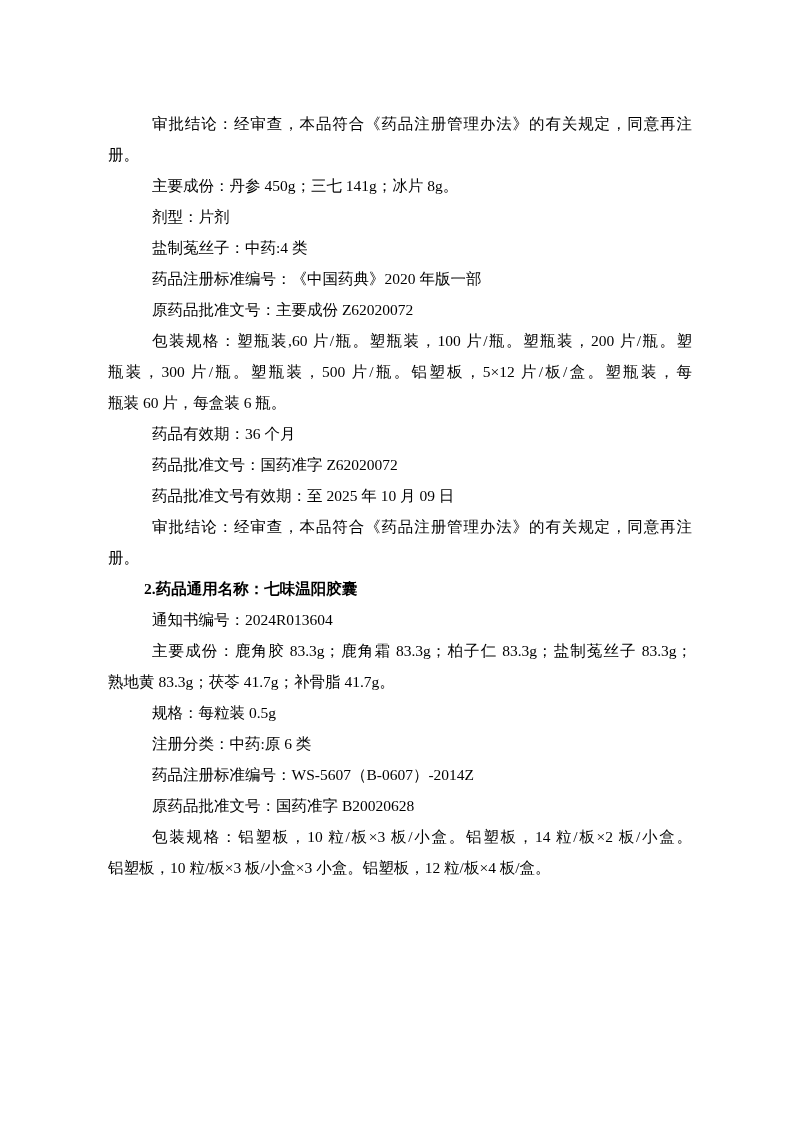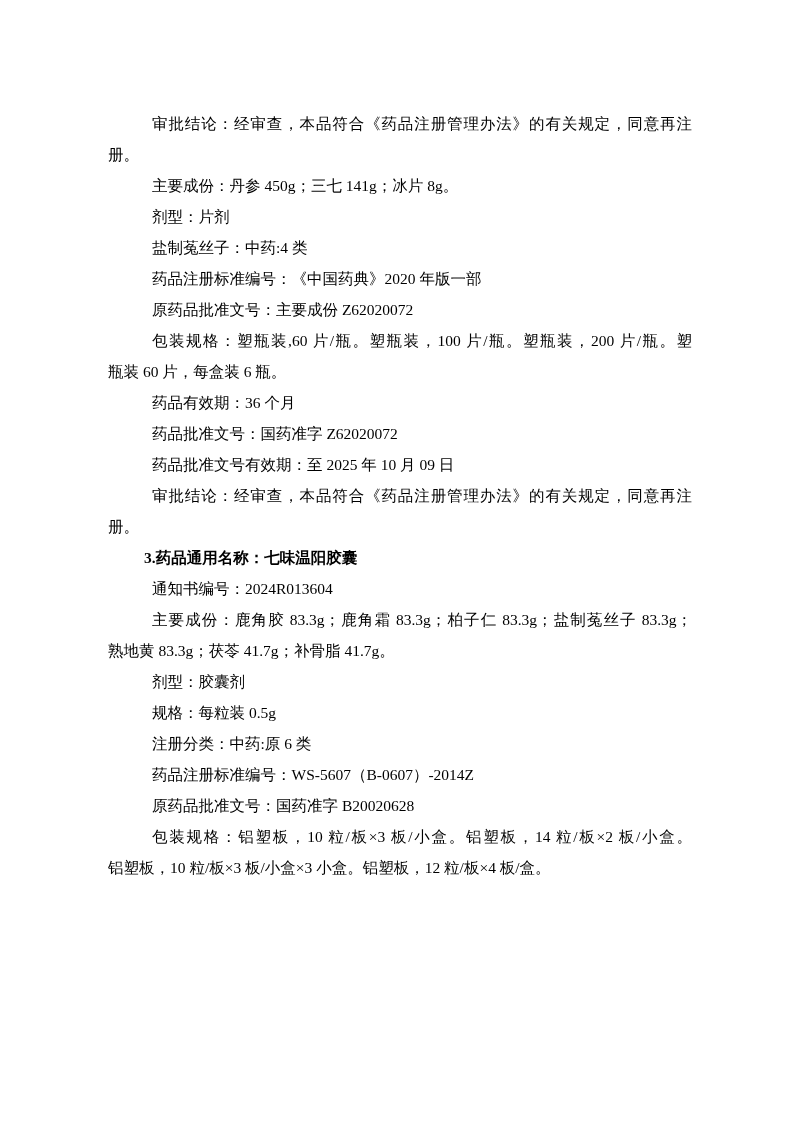--- a/index.html
+++ b/index.html
@@ -52,34 +52,34 @@
       <div class="line">册。</div>
     </section>
 
     <section>
       <div class="line indent">主要成份：丹参 450g；三七 141g；冰片 8g。</div>
       <div class="line indent">剂型：片剂</div>
       <div class="line indent">盐制菟丝子：中药:4 类</div>
       <div class="line indent">药品注册标准编号：《中国药典》2020 年版一部</div>
       <div class="line indent">原药品批准文号：主要成份 Z62020072</div>
       <div class="line indent justify">包装规格：塑瓶装,60 片/瓶。塑瓶装，100 片/瓶。塑瓶装，200 片/瓶。塑</div>
+      <div class="line justify">瓶装，300 片/瓶。塑瓶装，500 片/瓶。铝塑板，5×12 片/板/盒。塑瓶装，每</div>
       <div class="line">瓶装 60 片，每盒装 6 瓶。</div>
       <div class="line indent">药品有效期：36 个月</div>
       <div class="line indent">药品批准文号：国药准字 Z62020072</div>
       <div class="line indent">药品批准文号有效期：至 2025 年 10 月 09 日</div>
       <div class="line indent justify">审批结论：经审查，本品符合《药品注册管理办法》的有关规定，同意再注</div>
       <div class="line">册。</div>
     </section>
 
     <section>
-      <div class="line heading">3.药品通用名称：七味温阳胶囊</div>
+      <div class="line heading">2.药品通用名称：七味温阳胶囊</div>
       <div class="line indent">通知书编号：2024R013604</div>
       <div class="line indent justify">主要成份：鹿角胶 83.3g；鹿角霜 83.3g；柏子仁 83.3g；盐制菟丝子 83.3g；</div>
       <div class="line">熟地黄 83.3g；茯苓 41.7g；补骨脂 41.7g。</div>
-      <div class="line indent">剂型：胶囊剂</div>
       <div class="line indent">规格：每粒装 0.5g</div>
       <div class="line indent">注册分类：中药:原 6 类</div>
       <div class="line indent">药品注册标准编号：WS-5607（B-0607）-2014Z</div>
       <div class="line indent">原药品批准文号：国药准字 B20020628</div>
       <div class="line indent justify">包装规格：铝塑板，10 粒/板×3 板/小盒。铝塑板，14 粒/板×2 板/小盒。</div>
       <div class="line">铝塑板，10 粒/板×3 板/小盒×3 小盒。铝塑板，12 粒/板×4 板/盒。</div>
     </section>
 
   </div>
 </div>

